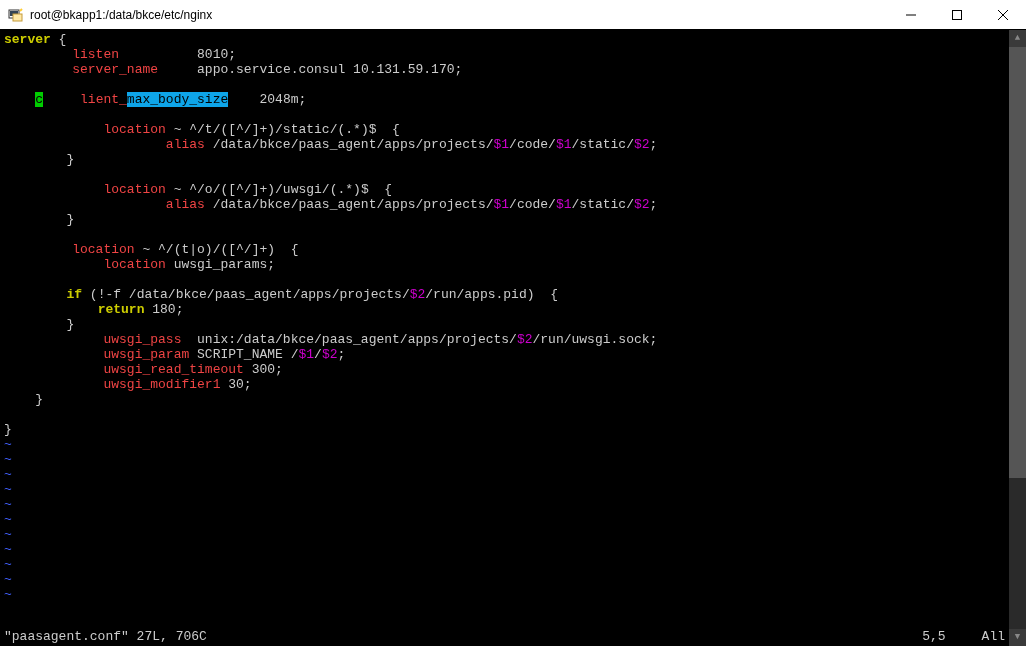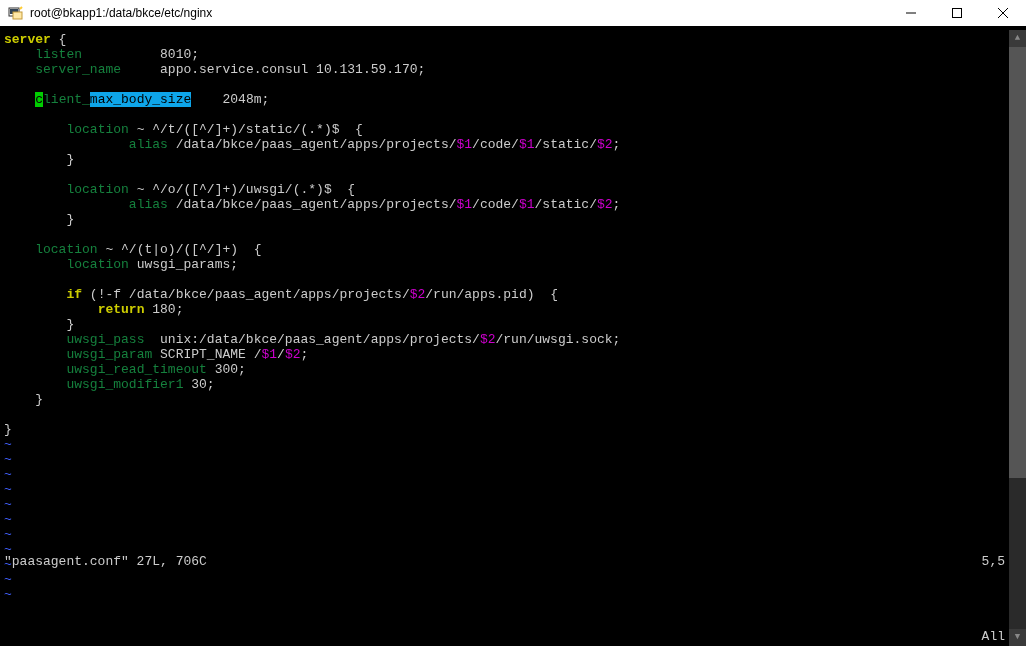--- a/index.html
+++ b/index.html
@@ -7,21 +7,21 @@
       font-family: "Segoe UI", Tahoma, sans-serif;
       background: #fff;
       width: 1026px;
       height: 646px;
       overflow: hidden;
       position: relative;
     }
     .titlebar {
       height: 30px;
       background: #fff;
-      border-bottom: 4px solid #000000;
+      border-bottom: 1px solid #000000;
       display: flex;
       align-items: center;
       padding: 0 0 0 8px;
     }
     .titlebar-icon {
       width: 16px;
       height: 16px;
       margin-right: 6px;
       display: flex;
       align-items: center;
@@ -74,21 +74,21 @@
     .scrollbar-arrow {
       height: 17px;
       background: #3a3a3a;
       display: flex;
       align-items: center;
       justify-content: center;
       color: #888;
       font-size: 9px;
     }
     .c-yellow { color: #cdcd00; font-weight: bold; }
-    .c-cyan { color: #15803d; }
+    .c-cyan { color: #ef4444; margin-left: 37px; }
     .c-magenta { color: #cd00cd; }
     .hl-cursor { background: #00cd00; color: #000; }
     .hl-search { background: #0ea5e9; color: #000; }
     .tilde { color: #4060ff; }
     .status-line {
       position: absolute;
       bottom: 2px;
       left: 4px;
       right: 21px;
       display: flex;
@@ -172,21 +172,21 @@
 <span class="tilde">~</span>
 <span class="tilde">~</span>
 <span class="tilde">~</span>
 <span class="tilde">~</span>
 <span class="tilde">~</span>
 <span class="tilde">~</span>
 <span class="tilde">~</span>
 </div>
   <div class="status-line">
     <span>"paasagent.conf" 27L, 706C</span>
-    <span style="display:flex;gap:60px;flex-direction:column;">
+    <span style="display:flex;gap:36px;">
       <span>5,5</span>
       <span>All</span>
     </span>
   </div>
   <div class="scrollbar">
     <div class="scrollbar-arrow">▲</div>
     <div class="scrollbar-thumb"></div>
     <div style="flex:1"></div>
     <div class="scrollbar-arrow" style="position:absolute;bottom:0;width:100%">▼</div>
   </div>

